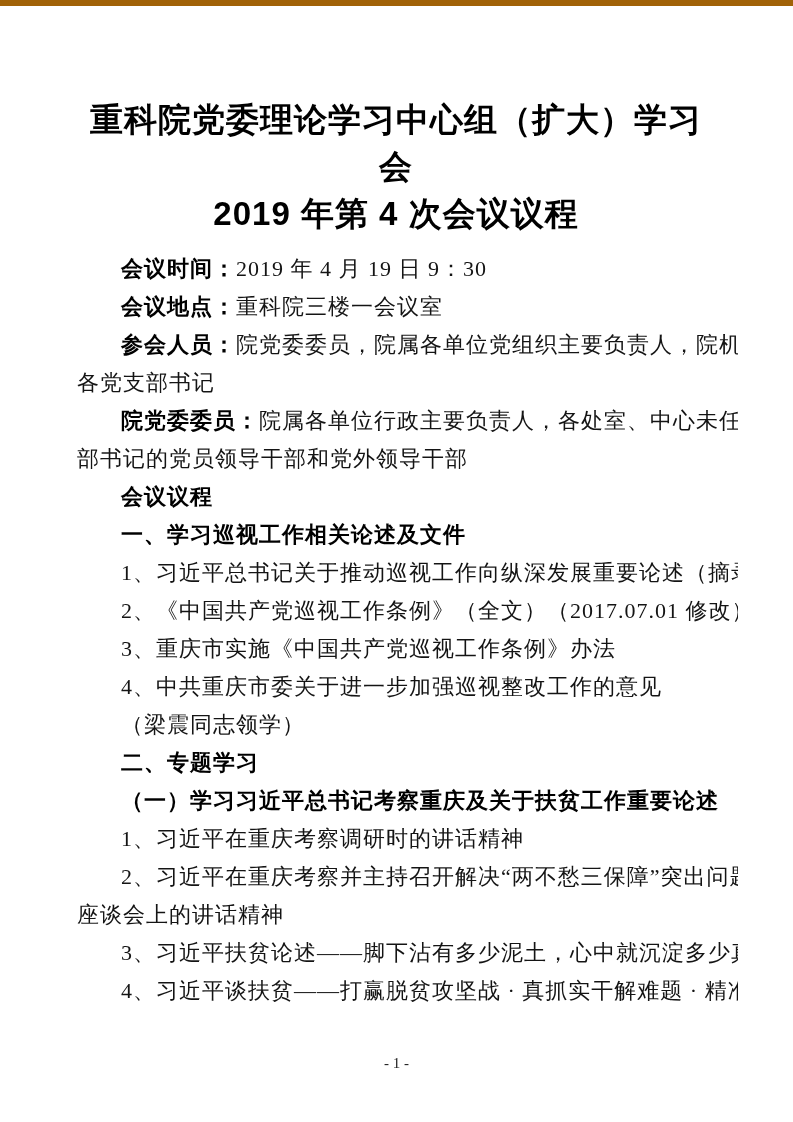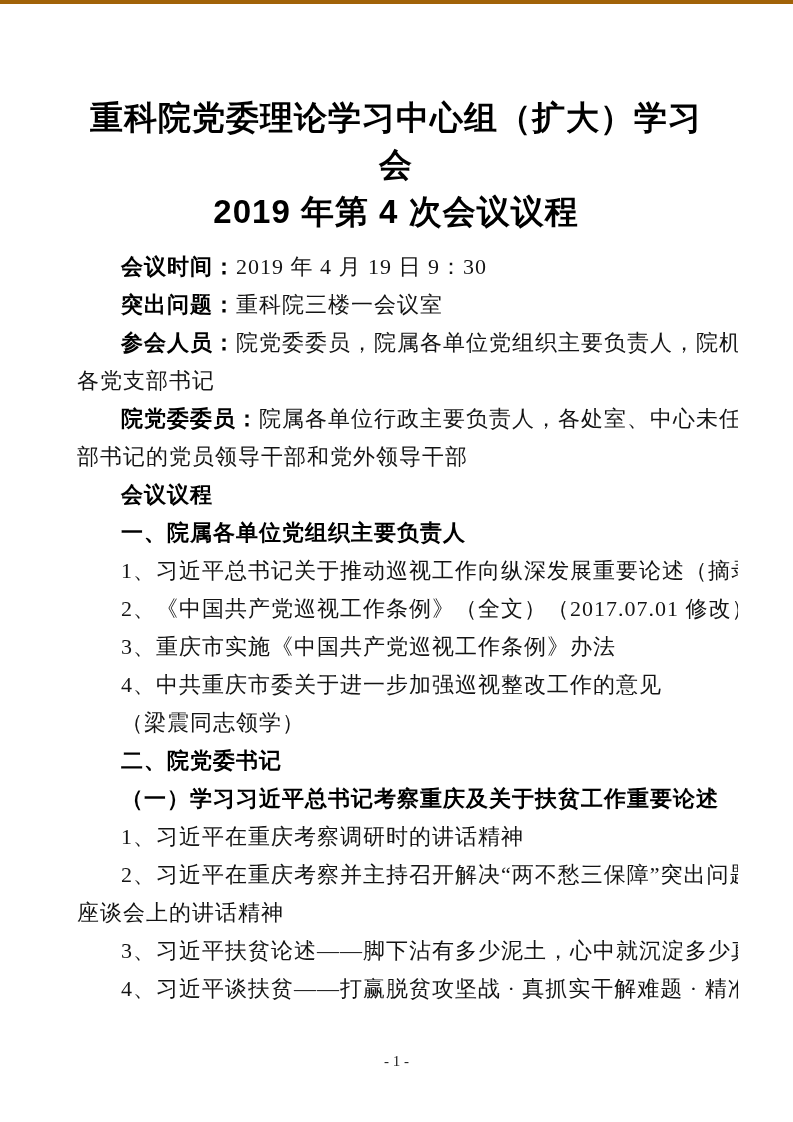--- a/index.html
+++ b/index.html
@@ -6,21 +6,21 @@
     margin: 0;
     padding: 0;
     background: #ffffff;
   }
   .page {
     position: relative;
     width: 793px;
     height: 1122px;
     background: #ffffff;
     overflow: hidden;
-    border-top: 4px solid #a16207;
+    border-top: 6px solid #a16207;
     box-sizing: border-box;
     color: #0a0a0a;
   }
   .doc-title {
     margin: 90px 78px 0 77px;
     text-align: center;
     font-family: "Liberation Sans", "DejaVu Sans", sans-serif;
     font-weight: bold;
     font-size: 33px;
     line-height: 47px;
@@ -69,33 +69,33 @@
 
 <div class="page">
 
   <div class="doc-title">
     <div>重科院党委理论学习中心组（扩大）学习会</div>
     <div>2019 年第 4 次会议议程</div>
   </div>
 
   <div class="doc-body">
       <div class="line meta"><span class="lbl">会议时间：</span><span>2019 年 4 月 19 日 9：30</span></div>
-      <div class="line meta"><span class="lbl">突出问题：</span><span>重科院三楼一会议室</span></div>
+      <div class="line meta"><span class="lbl">会议地点：</span><span>重科院三楼一会议室</span></div>
       <div class="line meta"><span class="lbl">参会人员：</span><span>院党委委员，院属各单位党组织主要负责人，院机关</span></div>
       <div class="line continuation">各党支部书记</div>
       <div class="line meta"><span class="lbl">院党委委员：</span><span>院属各单位行政主要负责人，各处室、中心未任党支</span></div>
       <div class="line continuation">部书记的党员领导干部和党外领导干部</div>
       <div class="line heading">会议议程</div>
-      <div class="line heading">一、院属各单位党组织主要负责人</div>
+      <div class="line heading">一、学习巡视工作相关论述及文件</div>
       <div class="line item">1、习近平总书记关于推动巡视工作向纵深发展重要论述（摘录）</div>
       <div class="line item">2、《中国共产党巡视工作条例》（全文）（2017.07.01 修改）</div>
       <div class="line item">3、重庆市实施《中国共产党巡视工作条例》办法</div>
       <div class="line item">4、中共重庆市委关于进一步加强巡视整改工作的意见</div>
       <div class="line item">（梁震同志领学）</div>
-      <div class="line heading">二、院党委书记</div>
+      <div class="line heading">二、专题学习</div>
       <div class="line subheading">（一）学习习近平总书记考察重庆及关于扶贫工作重要论述</div>
       <div class="line item">1、习近平在重庆考察调研时的讲话精神</div>
       <div class="line item">2、习近平在重庆考察并主持召开解决“两不愁三保障”突出问题</div>
       <div class="line continuation">座谈会上的讲话精神</div>
       <div class="line item">3、习近平扶贫论述——脚下沾有多少泥土，心中就沉淀多少真情</div>
       <div class="line item">4、习近平谈扶贫——打赢脱贫攻坚战 · 真抓实干解难题 · 精准扶</div>
     </div>
 
   <div class="doc-footer">- 1 -</div>
 

